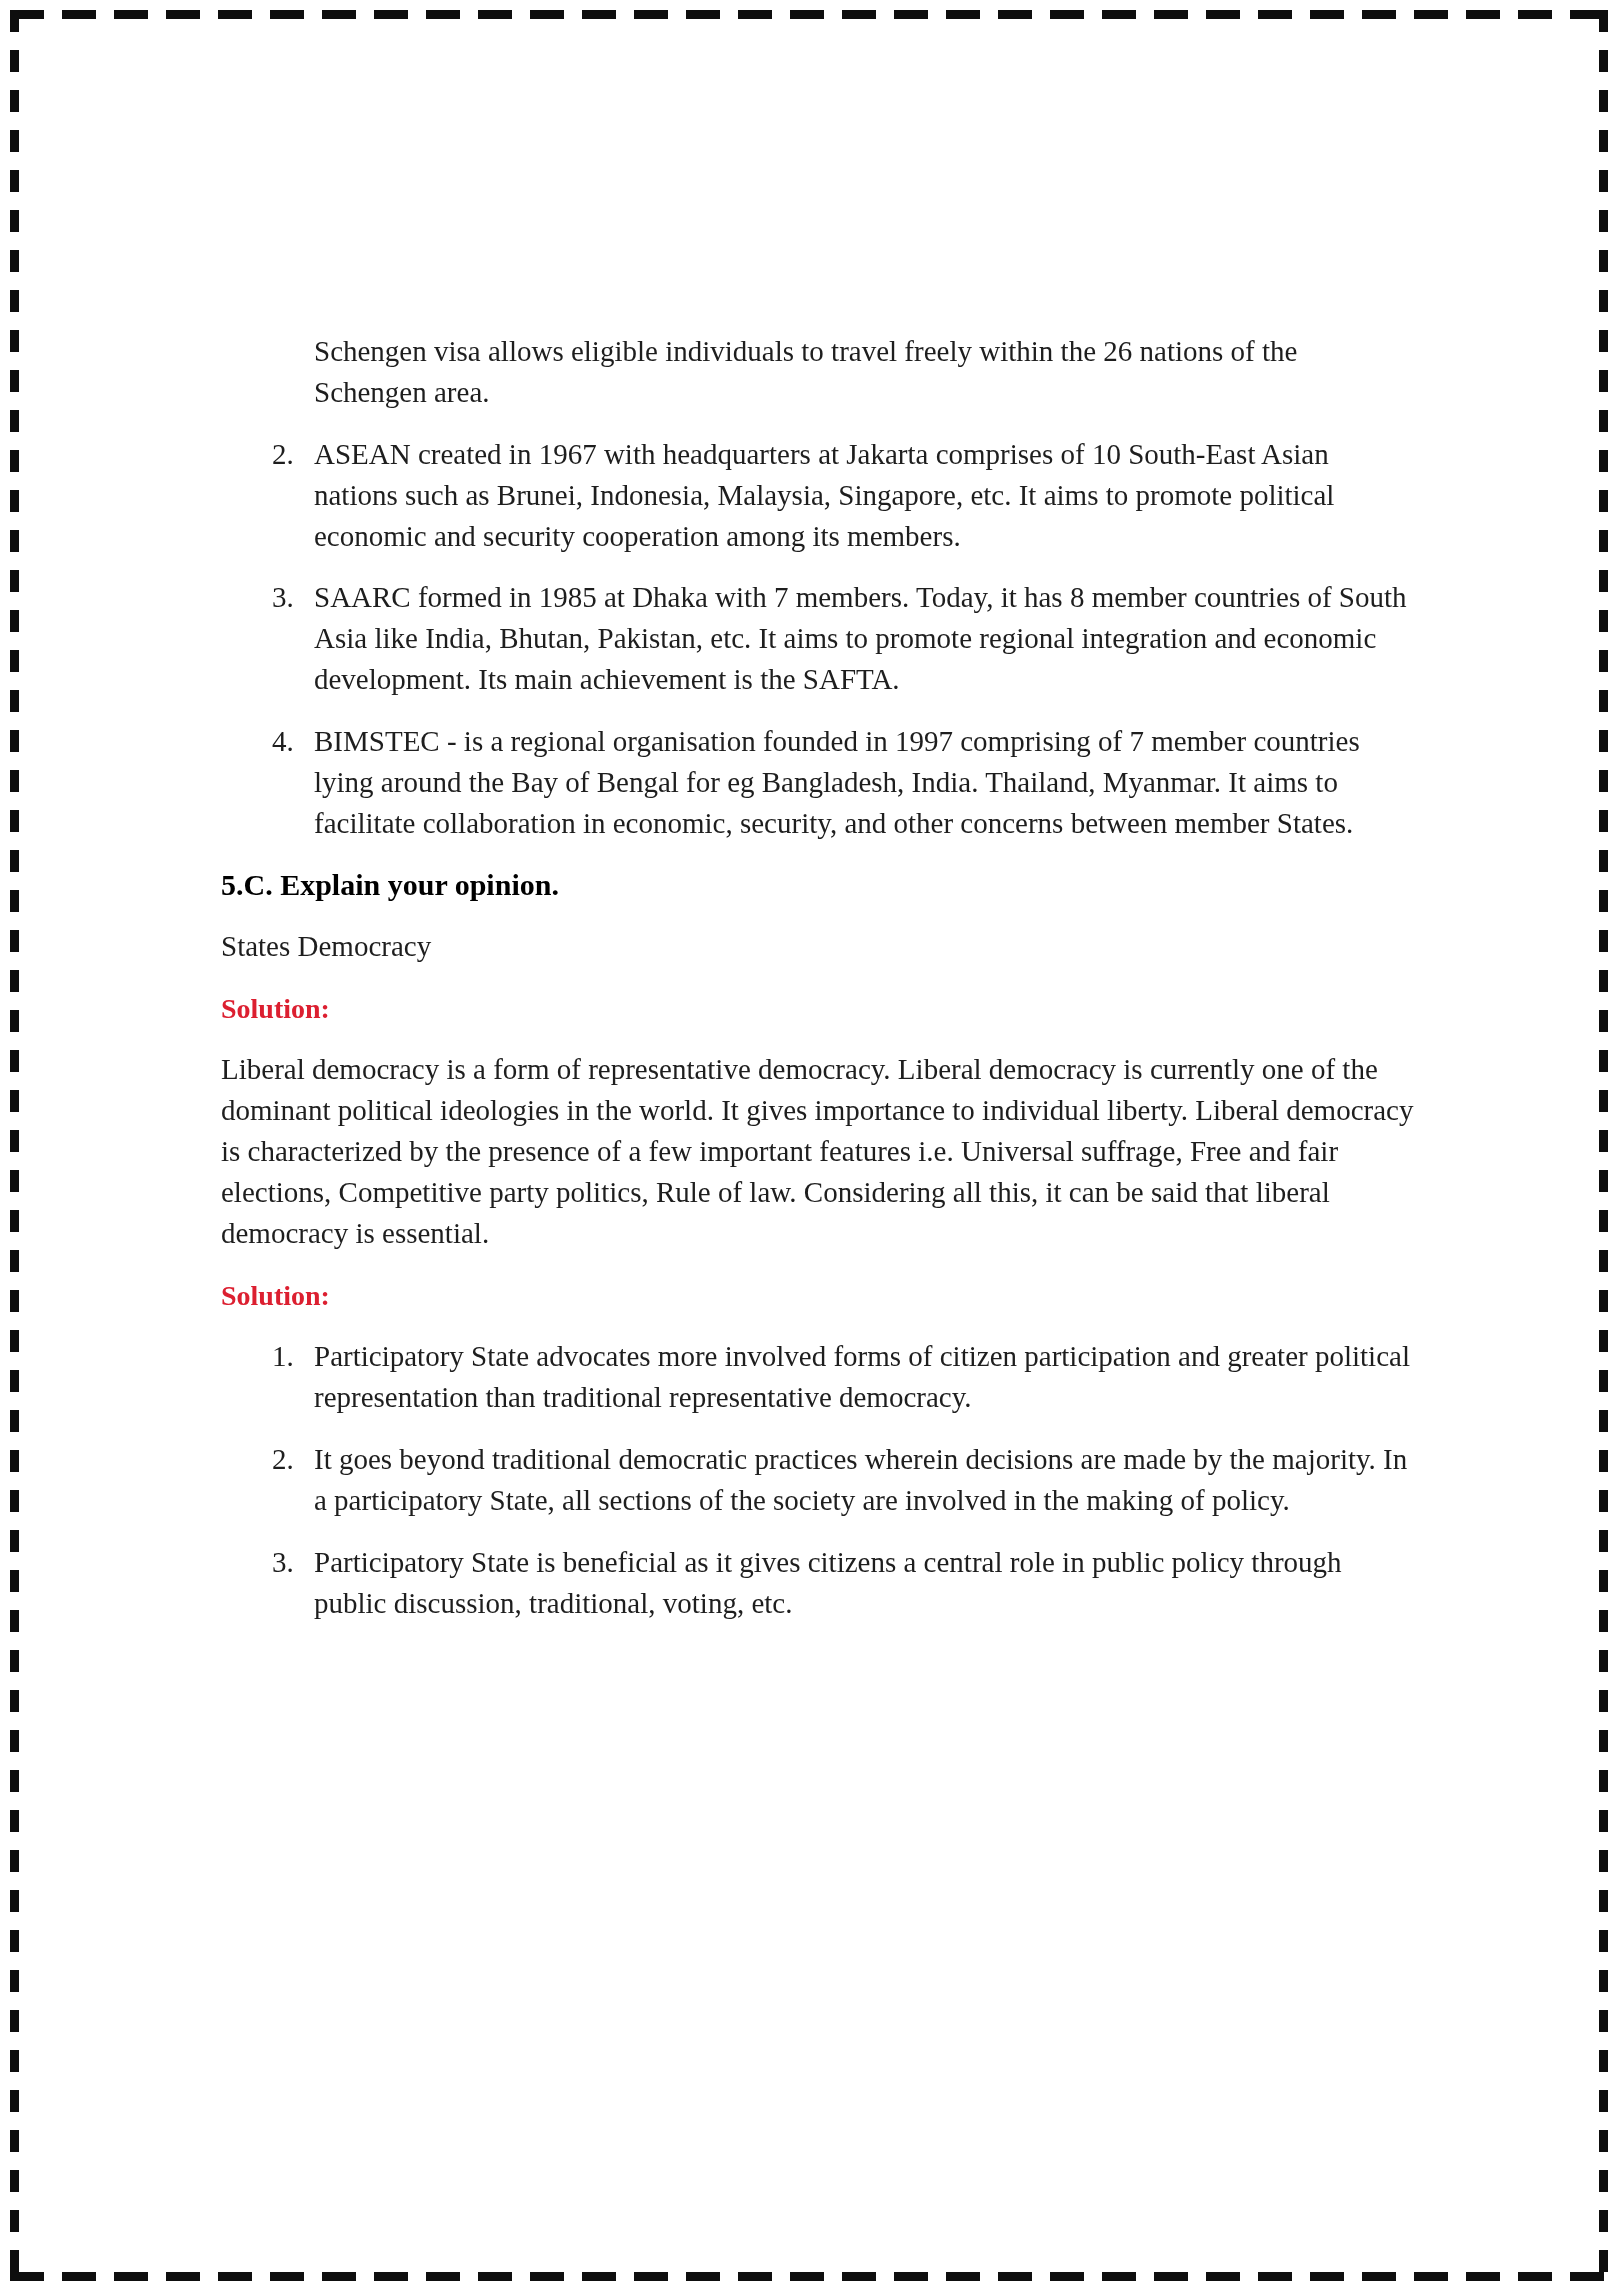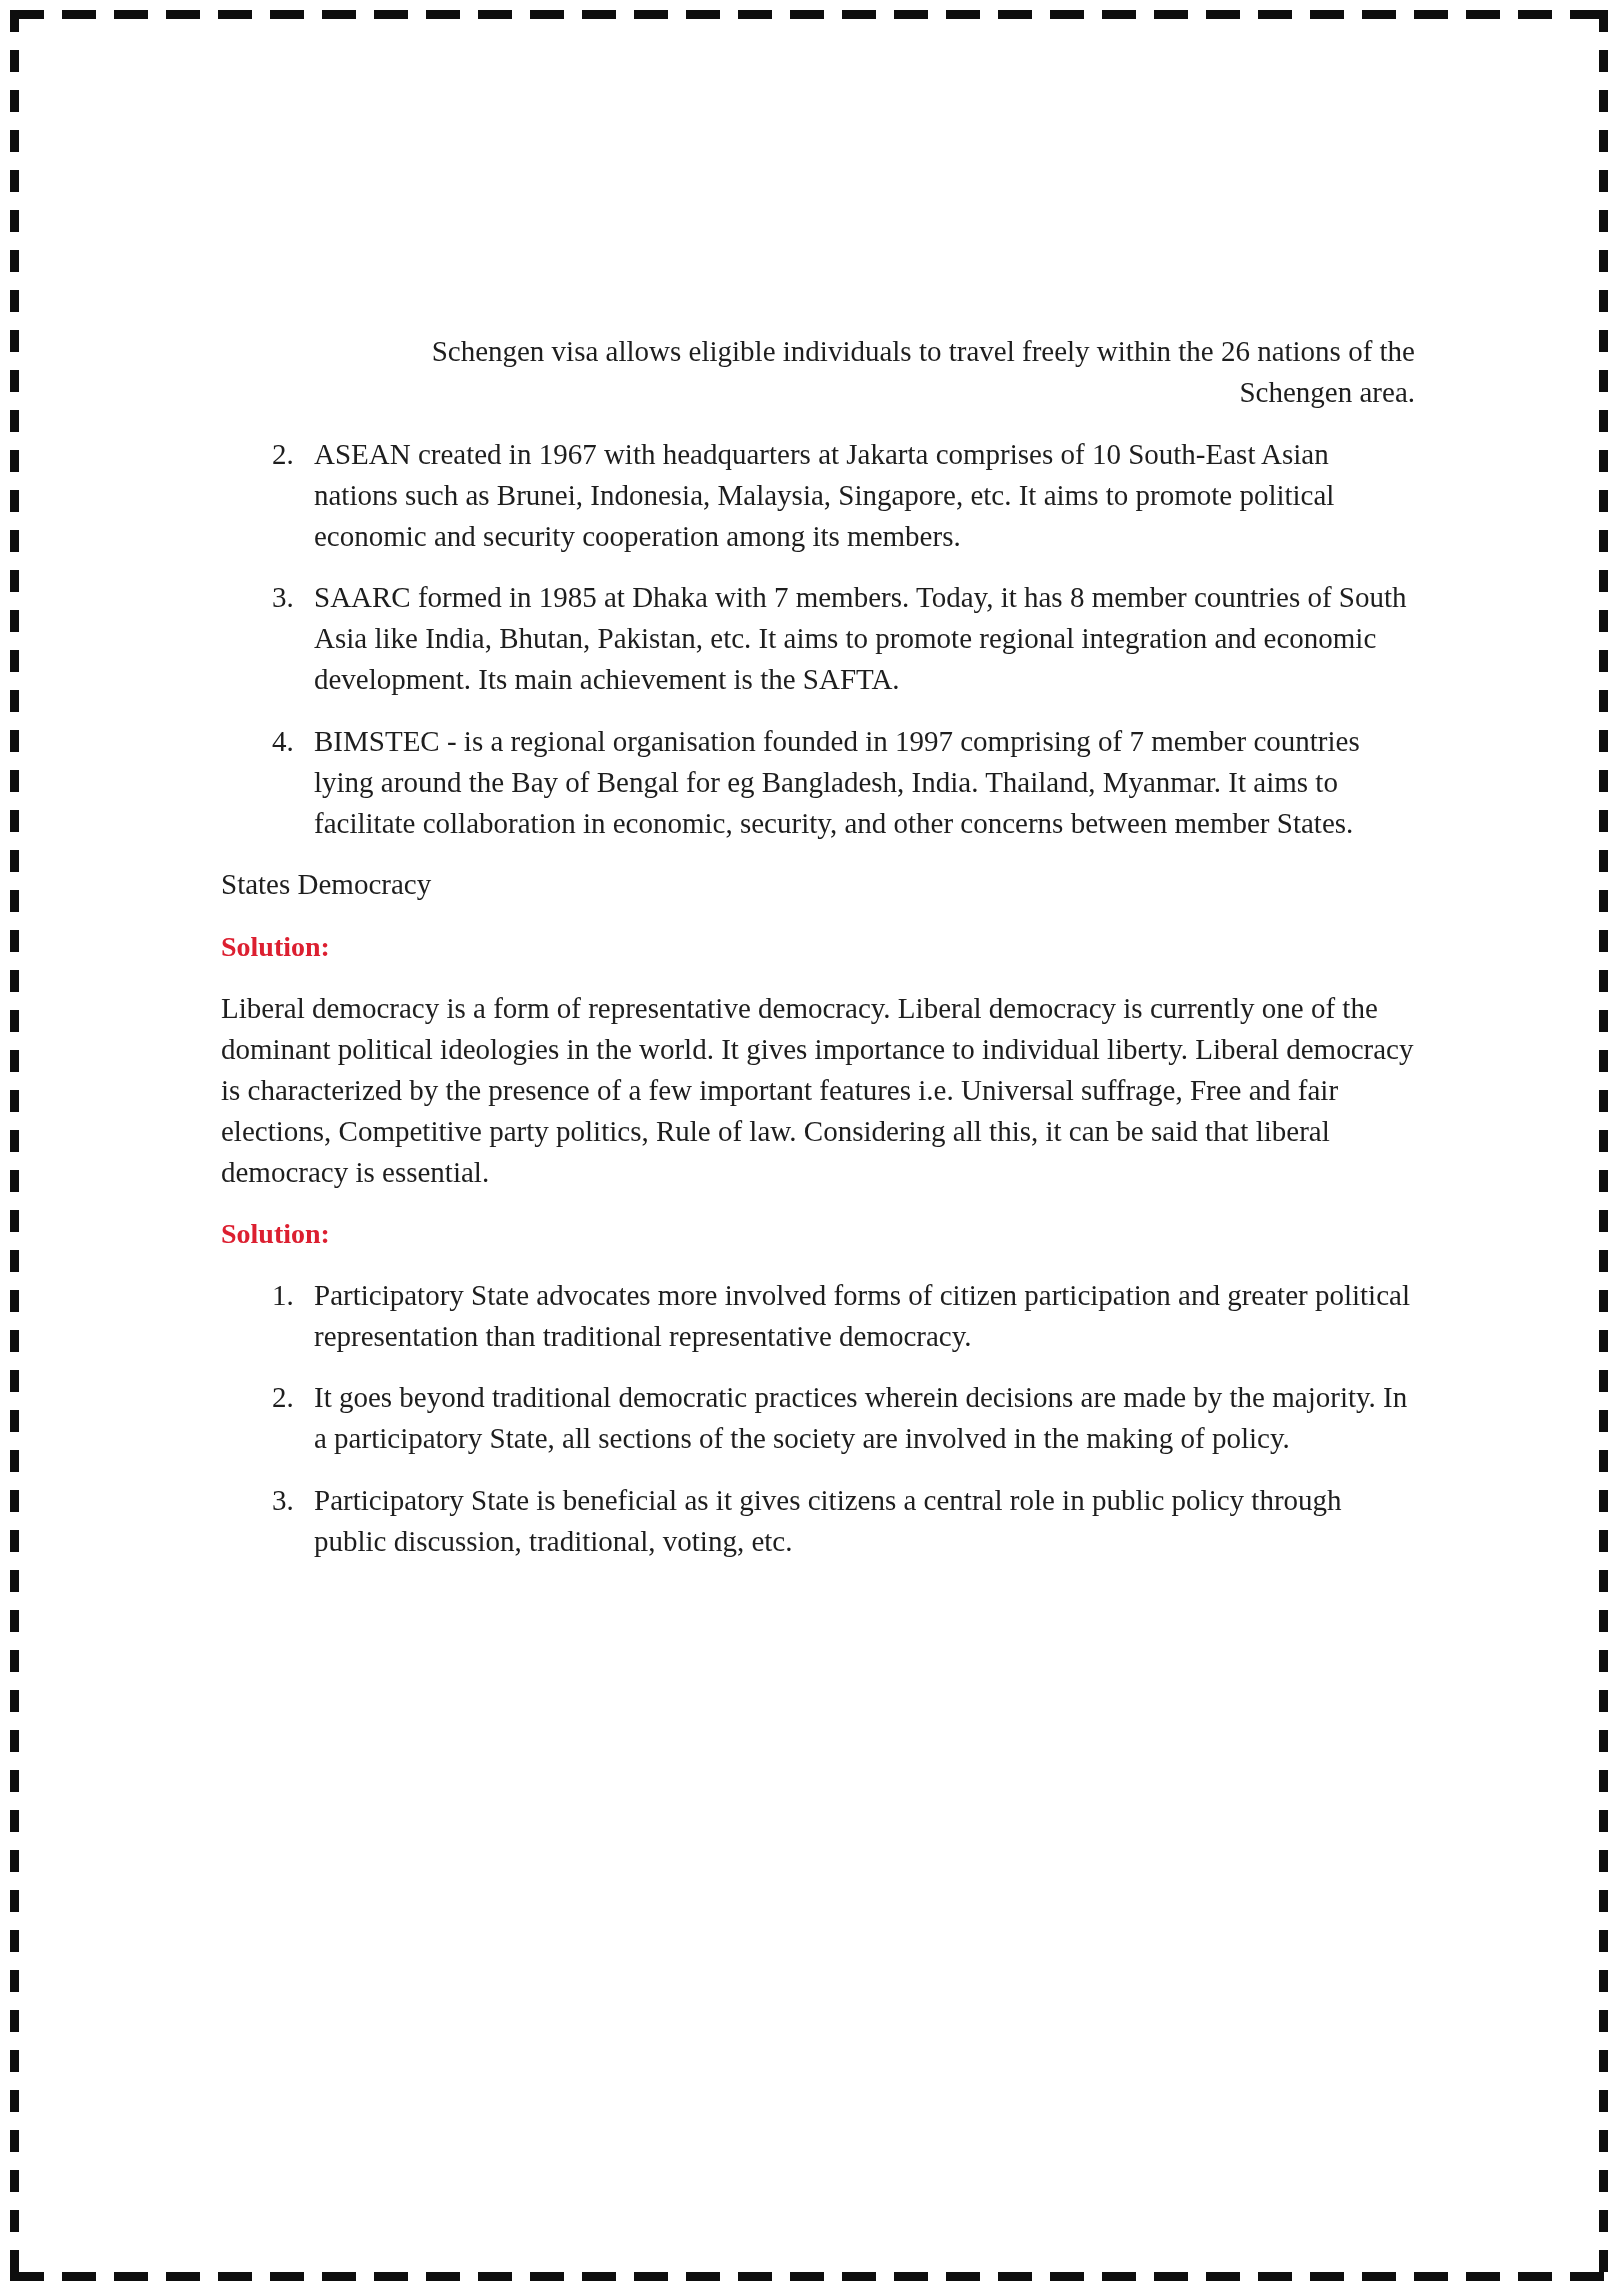--- a/index.html
+++ b/index.html
@@ -34,21 +34,21 @@
     position: absolute;
     top: 331px;
     left: 221px;
     width: 1194px;
     font-size: 29px;
     line-height: 41px;
     color: #1e1e1e;
     text-align: left;
   }
   .block { margin: 0 0 20.6px 0; }
-  .continuation { margin-left: 93px; text-align: right; }
+  .continuation { margin-left: 93px; }
   .num-list { margin-left: 51px; }
   .num-item { display: flex; margin-bottom: 20.6px; }
   .num-item .num { flex: 0 0 42px; }
   .num-item .itext { flex: 1 1 auto; }
   .heading {
     font-weight: bold;
     color: #000000;
     font-size: 30px;
   }
   .solution {
@@ -77,20 +77,21 @@
       <div class="num-item">
         <span class="num">3.</span>
         <div class="itext">SAARC formed in 1985 at Dhaka with 7 members. Today, it has 8 member countries of South Asia like India, Bhutan, Pakistan, etc. It aims to promote regional integration and economic development. Its main achievement is the SAFTA.</div>
       </div>
       <div class="num-item">
         <span class="num">4.</span>
         <div class="itext">BIMSTEC - is a regional organisation founded in 1997 comprising of 7 member countries lying around the Bay of Bengal for eg Bangladesh, India. Thailand, Myanmar. It aims to facilitate collaboration in economic, security, and other concerns between member States.</div>
       </div>
     </div>
 
+    <p class="block heading">5.C. Explain your opinion.</p>
 
     <p class="block">States Democracy</p>
 
     <p class="block solution" style="color:#dc1f30;">Solution:</p>
 
     <p class="block">Liberal democracy is a form of representative democracy. Liberal democracy is currently one of the dominant political ideologies in the world. It gives importance to individual liberty. Liberal democracy is characterized by the presence of a few important features i.e. Universal suffrage, Free and fair elections, Competitive party politics, Rule of law. Considering all this, it can be said that liberal democracy is essential.</p>
 
 
 
     <p class="block solution" style="color:#dc1f30;">Solution:</p>

